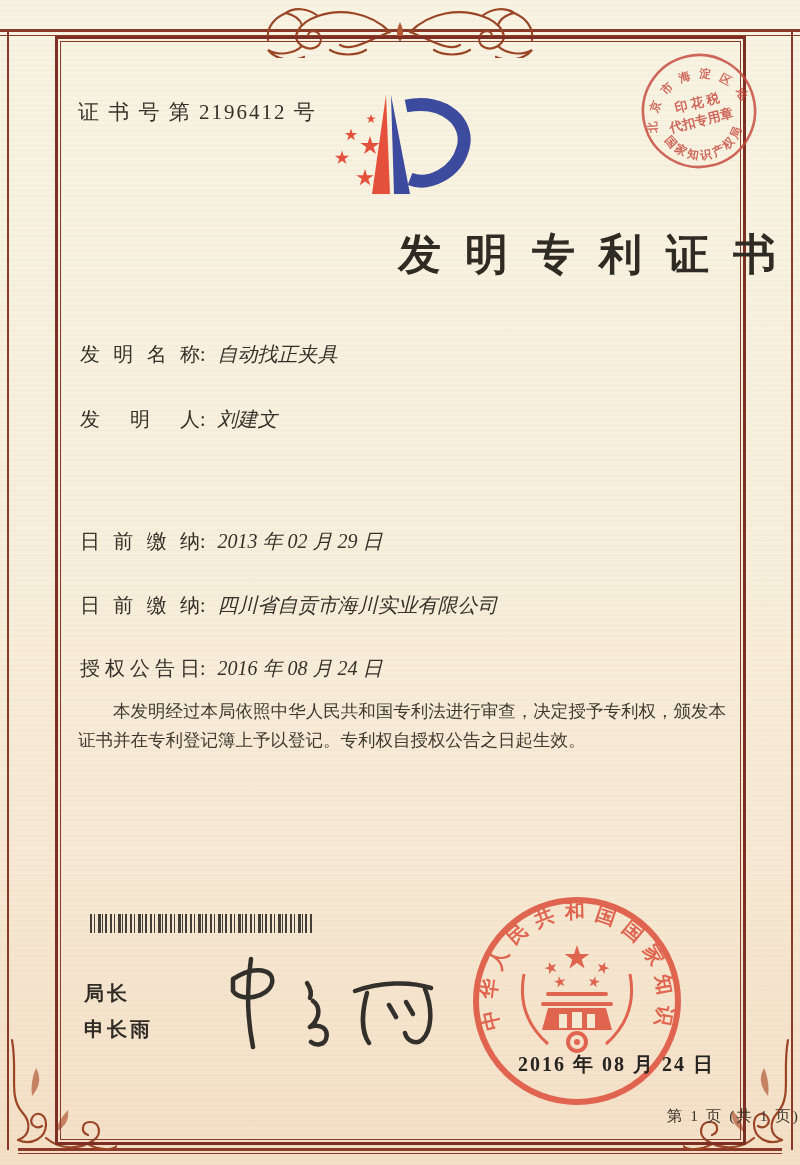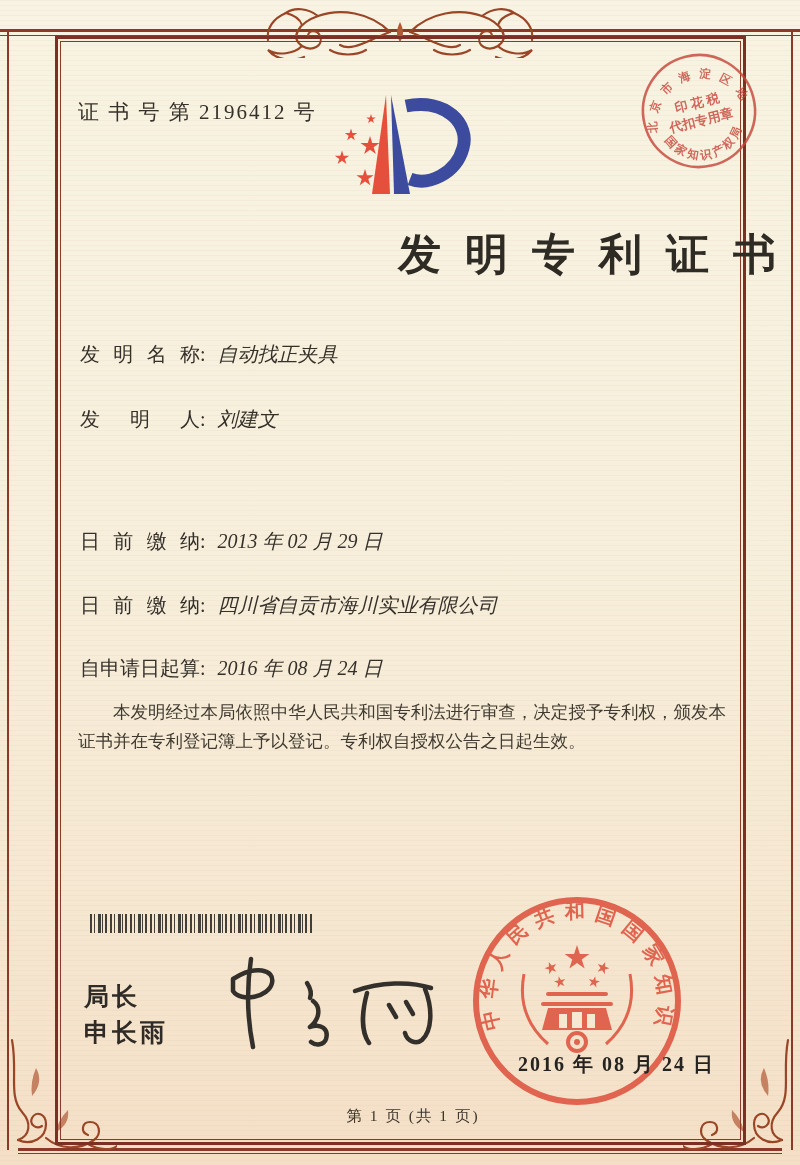--- a/index.html
+++ b/index.html
@@ -47,50 +47,50 @@
     letter-spacing:24px;text-indent:24px;color:#2e2a24;
   }
   
   .field{position:absolute;left:80px;font-size:20px;white-space:nowrap;color:#35302a;}
   .flabel{display:inline-block;width:120px;text-align:justify;text-align-last:justify;}
   .fvalue{margin-left:12px;font-style:italic;}
   .f0{top:341px}.f1{top:406px}.f2{top:466px}.f3{top:528px}.f4{top:592px}.f5{top:655px}
   
   .paragraphs{
     position:absolute;left:78px;top:698px;width:648px;
-    font-size:17.5px;line-height:29px;text-align:justify;color:#403a30;
+    font-size:17.5px;line-height:29px;text-align:justify;color:#403a30;font-family:Liberation Mono, monospace;
   }
   .paragraphs p{margin:0;text-indent:2em;}
   
   .barcode{
     position:absolute;left:90px;top:914px;width:222px;height:19px;
     background:repeating-linear-gradient(90deg,
       #23211e 0 2px, rgba(0,0,0,0) 2px 4px,
       #23211e 4px 5px, rgba(0,0,0,0) 5px 8px,
       #23211e 8px 11px,rgba(0,0,0,0) 11px 12px,
       #23211e 12px 13px,rgba(0,0,0,0) 13px 15px,
       #23211e 15px 17px,rgba(0,0,0,0) 17px 20px);
     opacity:.85;
   }
   .signer-role,.signer-name{
     position:absolute;left:84px;
     font-family:Liberation Serif, serif;
-    font-size:25px;font-weight:600;color:#2f2b26;letter-spacing:3px;
+    font-size:20px;font-weight:600;color:#2f2b26;letter-spacing:3px;
   }
   .signer-role{top:980px}
   .signer-name{top:1016px}
   .signature{position:absolute;left:195px;top:945px;}
   .seal{position:absolute;left:462px;top:886px;}
   .issue-date{
     position:absolute;left:518px;top:1051px;
     font-size:20px;font-weight:bold;letter-spacing:2px;color:#262420;
   }
   .footer{
     position:absolute;left:0;right:0;top:1106px;
-    text-align:center;font-size:15.5px;color:#3b352c;letter-spacing:2px;padding-left:26px;
+    text-align:right;font-size:15.5px;color:#3b352c;letter-spacing:2px;padding-left:26px;
   }
 </style>
 </head>
 <body>
 
 <div class="page">
 
   <div class="outer-line ol-top-thick"></div>
   <div class="outer-line ol-top-thin"></div>
   <div class="outer-line ol-bottom-thick"></div>
@@ -187,21 +187,21 @@
   <div class="field f1">
     <span class="flabel">发明人</span><span>:</span><span class="fvalue">刘建文</span>
   </div>
   <div class="field f3">
     <span class="flabel">日前缴纳</span><span>:</span><span class="fvalue">2013 年 02 月 29 日</span>
   </div>
   <div class="field f4">
     <span class="flabel">日前缴纳</span><span>:</span><span class="fvalue">四川省自贡市海川实业有限公司</span>
   </div>
   <div class="field f5">
-    <span class="flabel">自申请日起算</span><span>:</span><span class="fvalue">2016 年 08 月 24 日</span>
+    <span class="flabel">授权公告日</span><span>:</span><span class="fvalue">2016 年 08 月 24 日</span>
   </div>
 
   <div class="paragraphs">
     <p>本发明经过本局依照中华人民共和国专利法进行审查，决定授予专利权，颁发本证书并在专利登记簿上予以登记。专利权自授权公告之日起生效。</p>
   </div>
 
   <div class="barcode"></div>
 
   <div class="signer-role">局长</div>
   <div class="signer-name">申长雨</div>

